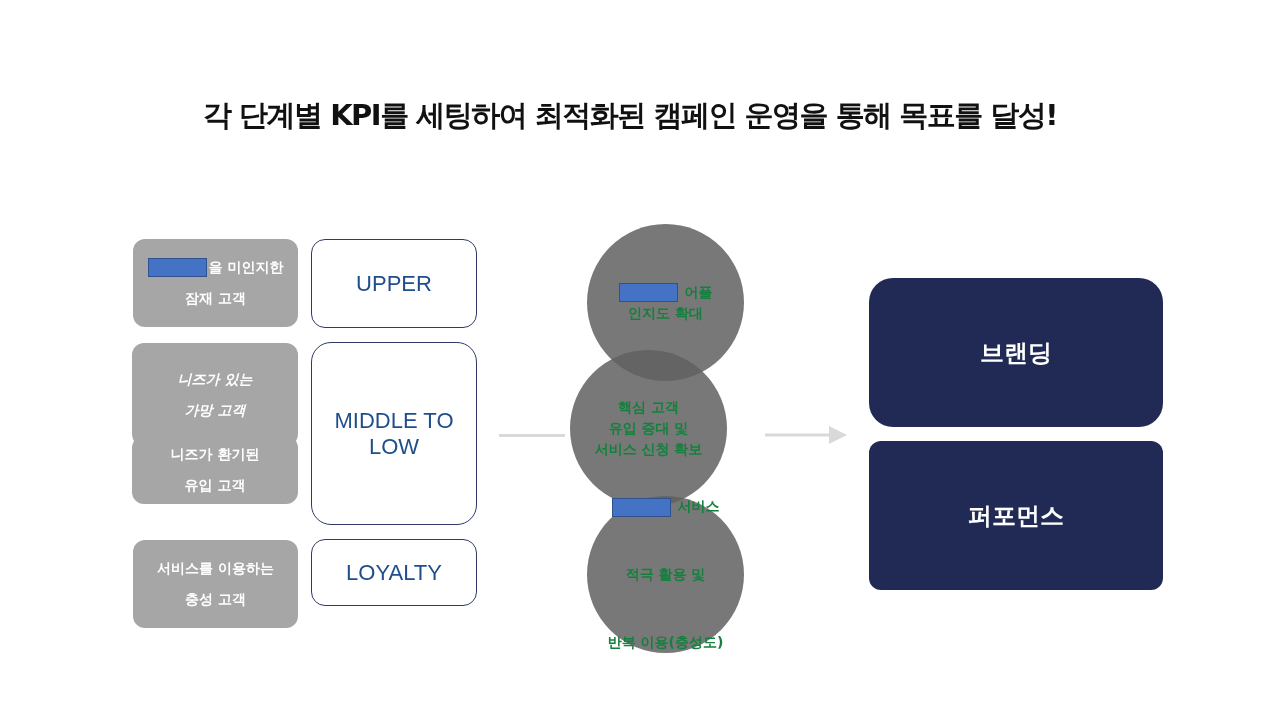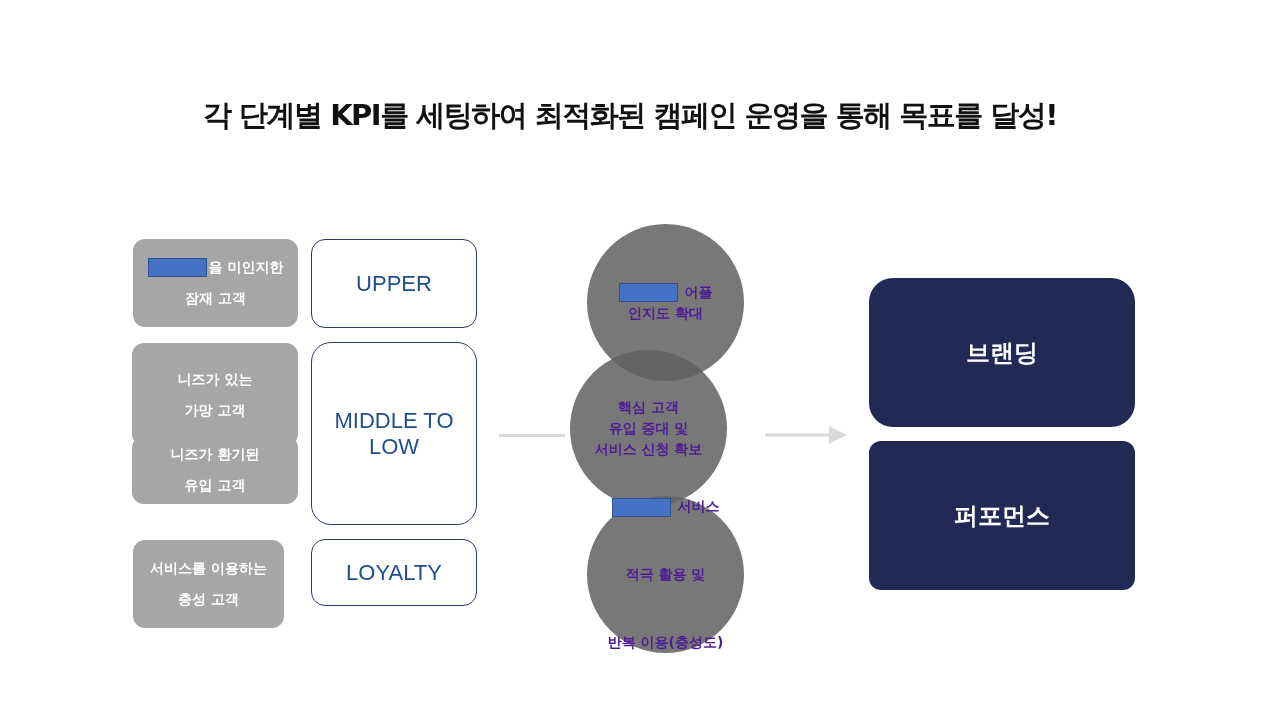--- a/index.html
+++ b/index.html
@@ -19,49 +19,49 @@
   }
   .white-box {
     position: absolute; background: #ffffff; border: 1.5px solid #2f3a68; border-radius: 14px;
     color: #1f4e8c; font-size: 22px; text-align: center; box-sizing: border-box;
     display: flex; align-items: center; justify-content: center;
     font-family: "Liberation Sans", sans-serif;
   }
   .redact { display: inline-block; width: 59px; height: 19px; background: #4472c4; border: 1px solid #2f528f; vertical-align: middle; margin-right: 2px; box-sizing: border-box; }
   .circle {
     position: absolute; width: 157px; height: 157px; border-radius: 50%;
-    background: rgba(96,96,96,0.85); color: #4c1d95; font-size: 14px; font-weight: bold;
+    background: rgba(96,96,96,0.85); color: #15803d; font-size: 14px; font-weight: bold;
     display: flex; flex-direction: column; align-items: center; justify-content: center;
     text-align: center; line-height: 21px;
   }
   .navy-box {
-    position: absolute; left: 869px; width: 266px; height: 149px; background: #202a55;
+    position: absolute; left: 869px; width: 294px; height: 149px; background: #202a55;
     border-radius: 24px; color: #ffffff; font-size: 24px; font-weight: bold;
     display: flex; align-items: center; justify-content: center;
   }
   .line { position: absolute; height: 3px; background: #d9d9d9; }
 </style>
 </head>
 <body>
 
 <div class="title">각 단계별 KPI를 세팅하여 최적화된 캠페인 운영을 통해 목표를 달성!</div>
 
 <div class="gray-box" style="left:133px;top:239px;width:165px;height:88px;">
   <div><span class="redact"></span><span>을 미인지한</span></div>
   <div>잠재 고객</div>
 </div>
-<div class="gray-box" style="left:132px;top:343px;width:166px;height:103px;">
+<div class="gray-box" style="left:132px;top:343px;width:166px;height:103px;font-style:italic;">
   <div>니즈가 있는</div>
   <div>가망 고객</div>
 </div>
 <div class="gray-box" style="left:132px;top:436px;width:166px;height:68px;">
   <div>니즈가 환기된</div>
   <div>유입 고객</div>
 </div>
-<div class="gray-box" style="left:133px;top:540px;width:151px;height:88px;">
+<div class="gray-box" style="left:133px;top:540px;width:165px;height:88px;">
   <div>서비스를 이용하는</div>
   <div>충성 고객</div>
 </div>
 
 <div class="white-box" style="left:311px;top:239px;width:166px;height:89px;">UPPER</div>
 <div class="white-box" style="left:311px;top:342px;width:166px;height:183px;border-radius:20px;">MIDDLE TO LOW</div>
 <div class="white-box" style="left:311px;top:539px;width:166px;height:67px;">LOYALTY</div>
 
 <div class="line" style="left:499px;top:434px;width:66px;"></div>
 

